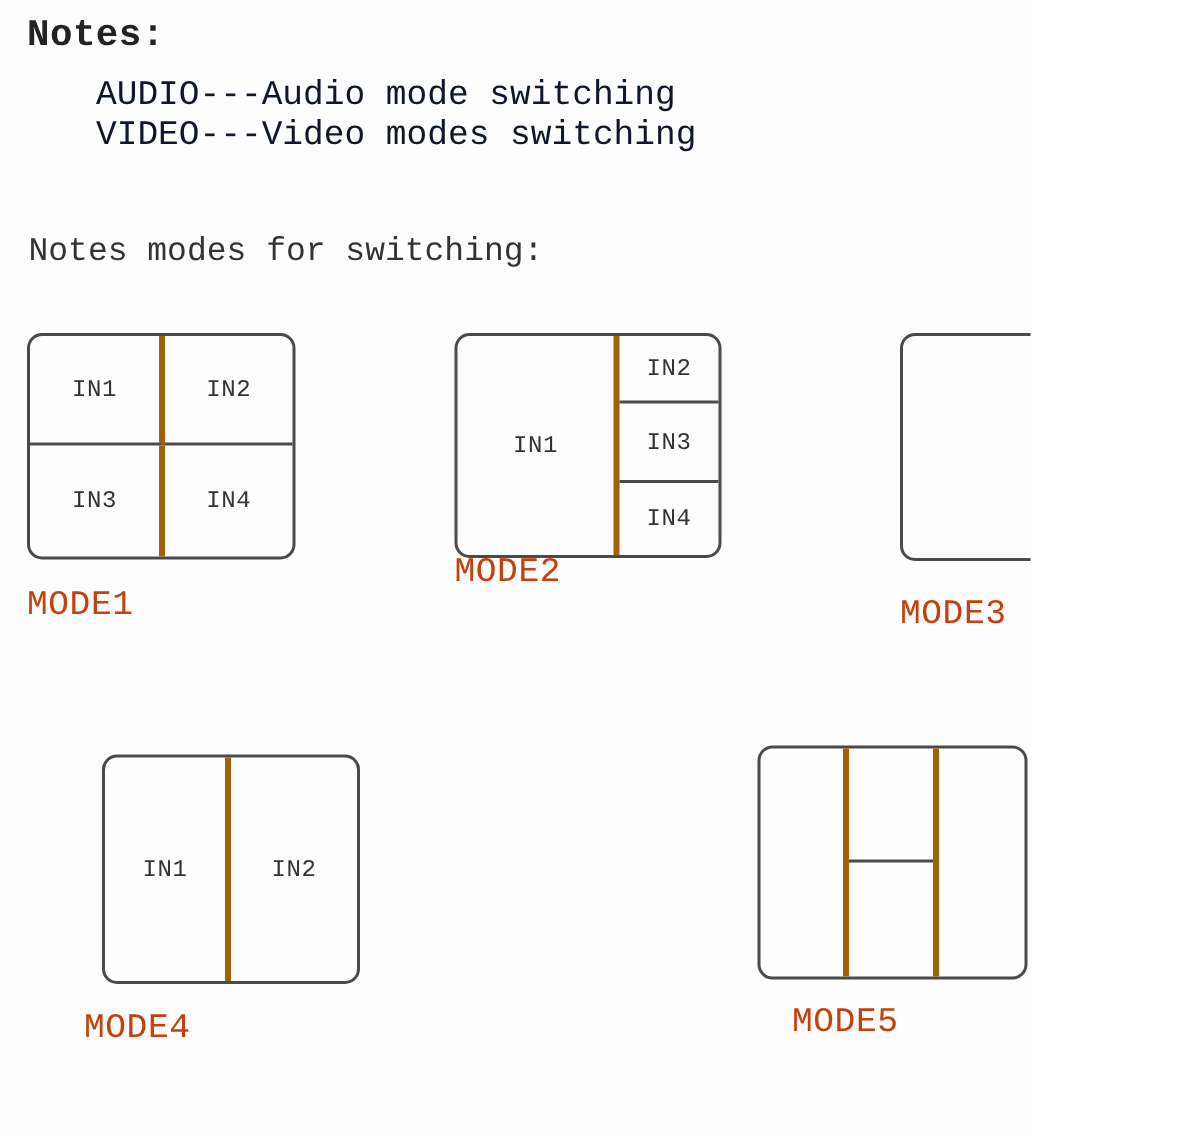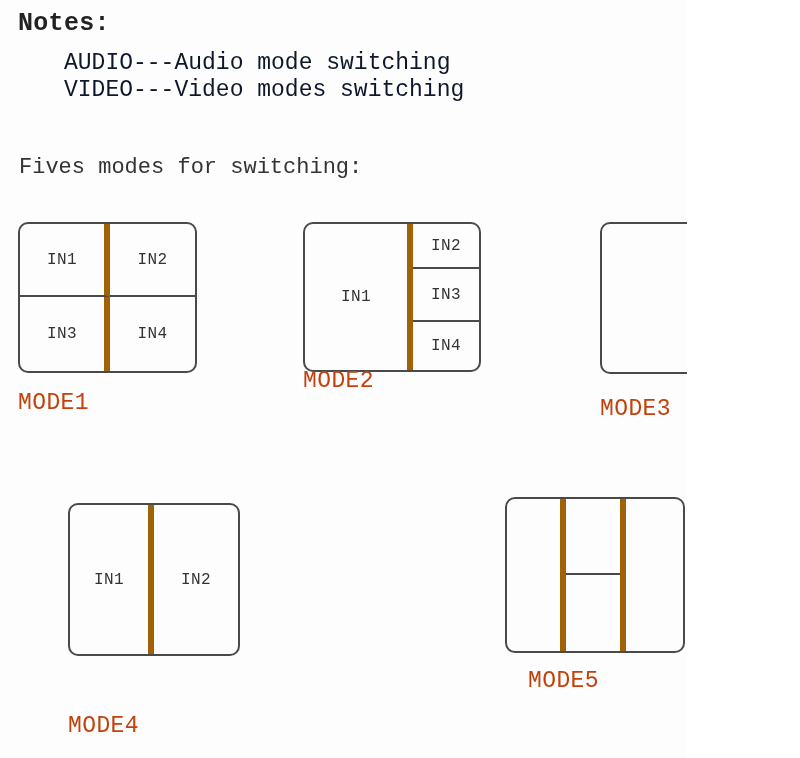--- a/index.html
+++ b/index.html
@@ -50,21 +50,21 @@
     display: grid;
   }
   .cell {
     display: flex;
     align-items: center;
     justify-content: center;
     font-size: 16px;
     letter-spacing: 0.4px;
     color: #333333;
   }
-  .br { border-right: 6px solid #a16207; }
+  .br { border-right: 4px solid #a16207; }
   .bb { border-bottom: 2px solid #4a4a4a; }
 
   #mode1-box {
     left: 18px; top: 222px; width: 179px; height: 151px;
     grid-template-columns: 90px 1fr;
     grid-template-rows: 73px 1fr;
   }
   #mode2-box {
     left: 303px; top: 222px; width: 178px; height: 150px;
     grid-template-columns: 108px 1fr;
@@ -90,36 +90,36 @@
 
   .mode-label {
     position: absolute;
     font-size: 23px;
     letter-spacing: 0.4px;
     color: #c2410c;
   }
   #mode1-label { left: 18px;  top: 390px; width: 179px; }
   #mode2-label { left: 303px; top: 368px; width: 178px; }
   #mode3-label { left: 600px; top: 396px; width: 178px; }
-  #mode4-label { left: 68px;  top: 672px; width: 172px; margin-top: 41px; }
+  #mode4-label { left: 56px;  top: 672px; width: 172px; }
   #mode5-label { left: 528px; top: 668px; width: 180px; }
 </style>
 </head>
 <body>
 
 <div class="page">
 
   <div class="notes-heading">Notes:</div>
 
   <div class="note-lines">
     <div>AUDIO---Audio mode switching</div>
     <div>VIDEO---Video modes switching</div>
   </div>
 
-  <div class="intro-text">Fives modes for switching:</div>
+  <div class="intro-text">Notes modes for switching:</div>
 
   <div id="mode1-box" class="diagram">
     <div class="cell br bb">IN1</div>
     <div class="cell bb">IN2</div>
     <div class="cell br">IN3</div>
     <div class="cell">IN4</div>
   </div>
   <div id="mode1-label" class="mode-label">MODE1</div>
 
   <div id="mode2-box" class="diagram">

